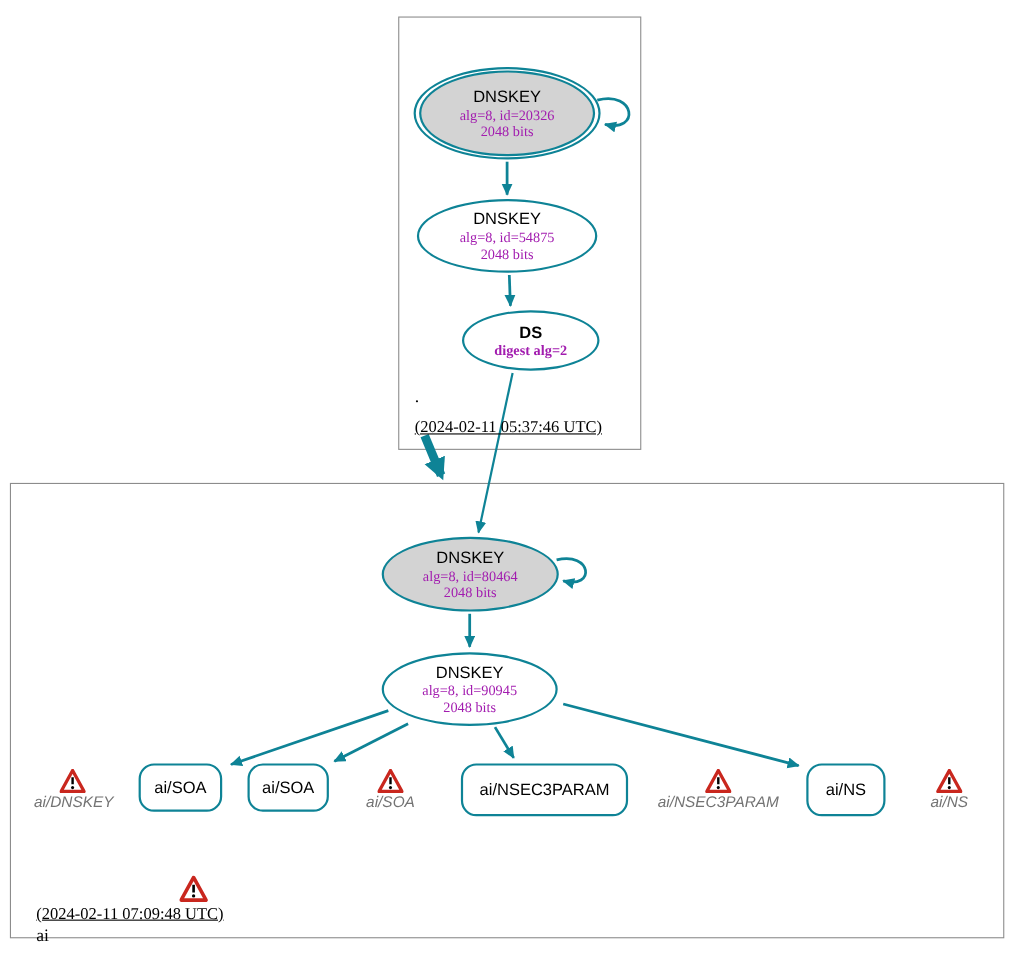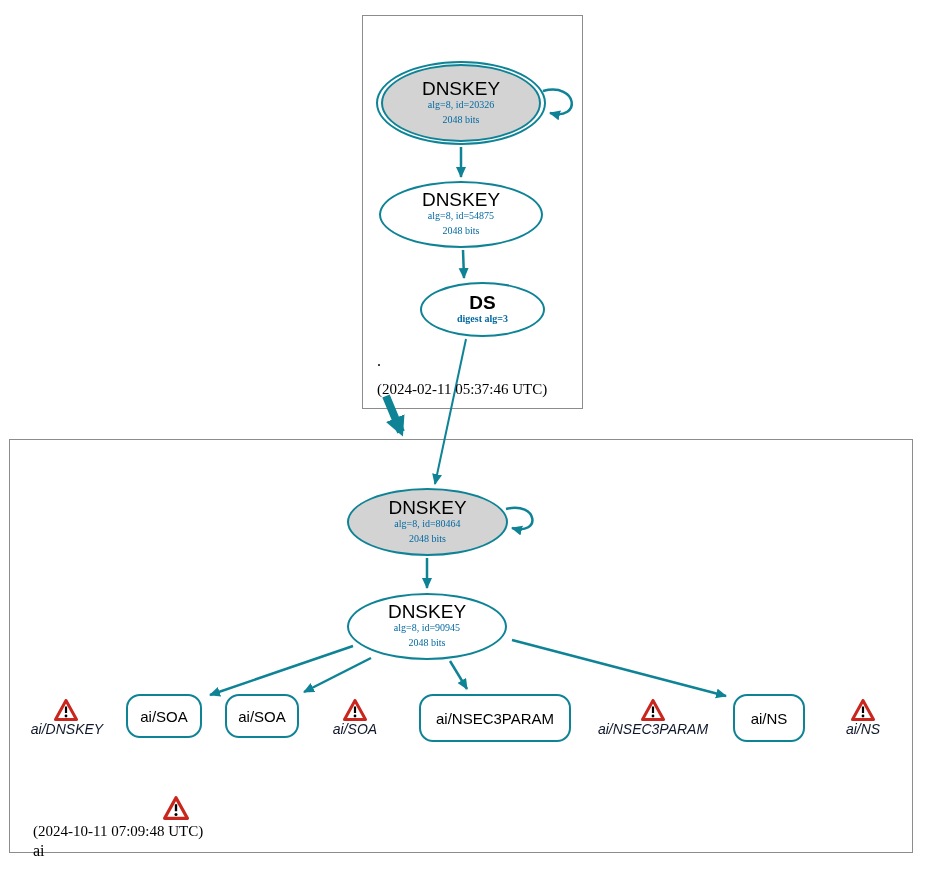--- a/index.html
+++ b/index.html
@@ -10,29 +10,29 @@
   .zone-box{position:absolute;border:1px solid #8c8c8c;background:transparent;}
   .edges{position:absolute;left:0;top:0;width:928px;height:869px;pointer-events:none;z-index:2;}
   .node{position:absolute;z-index:3;display:flex;align-items:center;justify-content:center;
         text-align:center;box-sizing:border-box;cursor:pointer;}
   .ellipse{border:2.5px solid #0e8396;border-radius:50%;background:#fff;}
   .ellipse.gray{background:#d3d3d3;}
   .ellipse.double{padding:3px;background:#fff;border-width:2px;}
   .ellipse.double .inner{width:100%;height:100%;border:2px solid #0e8396;border-radius:50%;
         background:#d3d3d3;display:flex;flex-direction:column;align-items:center;justify-content:center;}
   .stack{display:flex;flex-direction:column;align-items:center;justify-content:center;}
-  .node-title{font-family:"Liberation Sans",sans-serif;font-size:19px;line-height:17px;color:#000;}
-  .node-detail{font-family:"Liberation Serif",serif;font-size:10px;line-height:15px;color:#0369a1;}
+  .node-title{font-family:"Liberation Sans",sans-serif;font-size:15px;line-height:17px;color:#000;}
+  .node-detail{font-family:"Liberation Serif",serif;font-size:13px;line-height:15px;color:#a21caf;}
   .rrset{border:2px solid #0e8396;border-radius:14px;background:#fff;
          font-size:15px;font-family:"Liberation Sans",sans-serif;}
   .muted-label{position:absolute;z-index:3;text-align:center;font-style:italic;
-         font-size:14px;color:#0f172a;font-family:"Liberation Sans",sans-serif;}
+         font-size:14px;color:#737373;font-family:"Liberation Sans",sans-serif;}
   .warning{position:absolute;z-index:4;width:24px;height:22px;cursor:pointer;}
   .zone-name{position:absolute;z-index:3;font-family:"Liberation Serif",serif;font-size:16px;color:#000;}
-  .zone-ts{position:absolute;z-index:3;font-family:"Liberation Serif",serif;font-size:15px;color:#000;}
+  .zone-ts{position:absolute;z-index:3;font-family:"Liberation Serif",serif;font-size:15px;color:#000;text-decoration:underline;}
 </style>
 </head>
 <body>
 
 <div class="canvas">
 
   <div class="zone-box" style="left:362px;top:15px;width:219px;height:392px;"></div>
   <div class="zone-box" style="left:9px;top:439px;width:902px;height:412px;"></div>
 
   <svg class="edges" viewBox="0 0 928 869">
@@ -77,21 +77,21 @@
     <div class="stack">
       <div class="node-title">DNSKEY</div>
       <div class="node-detail">alg=8, id=54875</div>
       <div class="node-detail">2048 bits</div>
     </div>
   </div>
 
   <div class="node ellipse" style="left:420px;top:282px;width:125px;height:55px;font-weight:bold;">
     <div class="stack">
       <div class="node-title">DS</div>
-      <div class="node-detail">digest alg=3</div>
+      <div class="node-detail">digest alg=2</div>
     </div>
   </div>
 
   <div class="zone-name" style="left:377px;top:352px;">.</div>
   <div class="zone-ts" style="left:377px;top:381px;">(2024-02-11 05:37:46 UTC)</div>
 
   <div class="node ellipse gray" style="left:347px;top:488px;width:161px;height:68px;">
     <div class="stack">
       <div class="node-title">DNSKEY</div>
       <div class="node-detail">alg=8, id=80464</div>
@@ -147,15 +147,15 @@
       <circle cx="12" cy="17" r="1.4" fill="#000"></circle>
   </svg>
   <div class="muted-label" style="left:803px;top:721px;width:120px;">ai/NS</div>
 
   <div class="zone-name" style="left:33px;top:842px;">ai</div>
   <svg class="warning" style="left:163px;top:796px;width:26px;height:24px;" viewBox="0 0 24 22">
     <path d="M12 1.5 L22.5 20.5 H1.5 Z" fill="#ffffff" stroke="#c9271e" stroke-width="3" stroke-linejoin="round"></path>
     <path d="M12 7.5 V14" stroke="#000" stroke-width="2.2"></path>
       <circle cx="12" cy="17" r="1.4" fill="#000"></circle>
   </svg>
-  <div class="zone-ts" style="left:33px;top:823px;">(2024-10-11 07:09:48 UTC)</div>
+  <div class="zone-ts" style="left:33px;top:823px;">(2024-02-11 07:09:48 UTC)</div>
 
 </div>
 
 </body></html>

